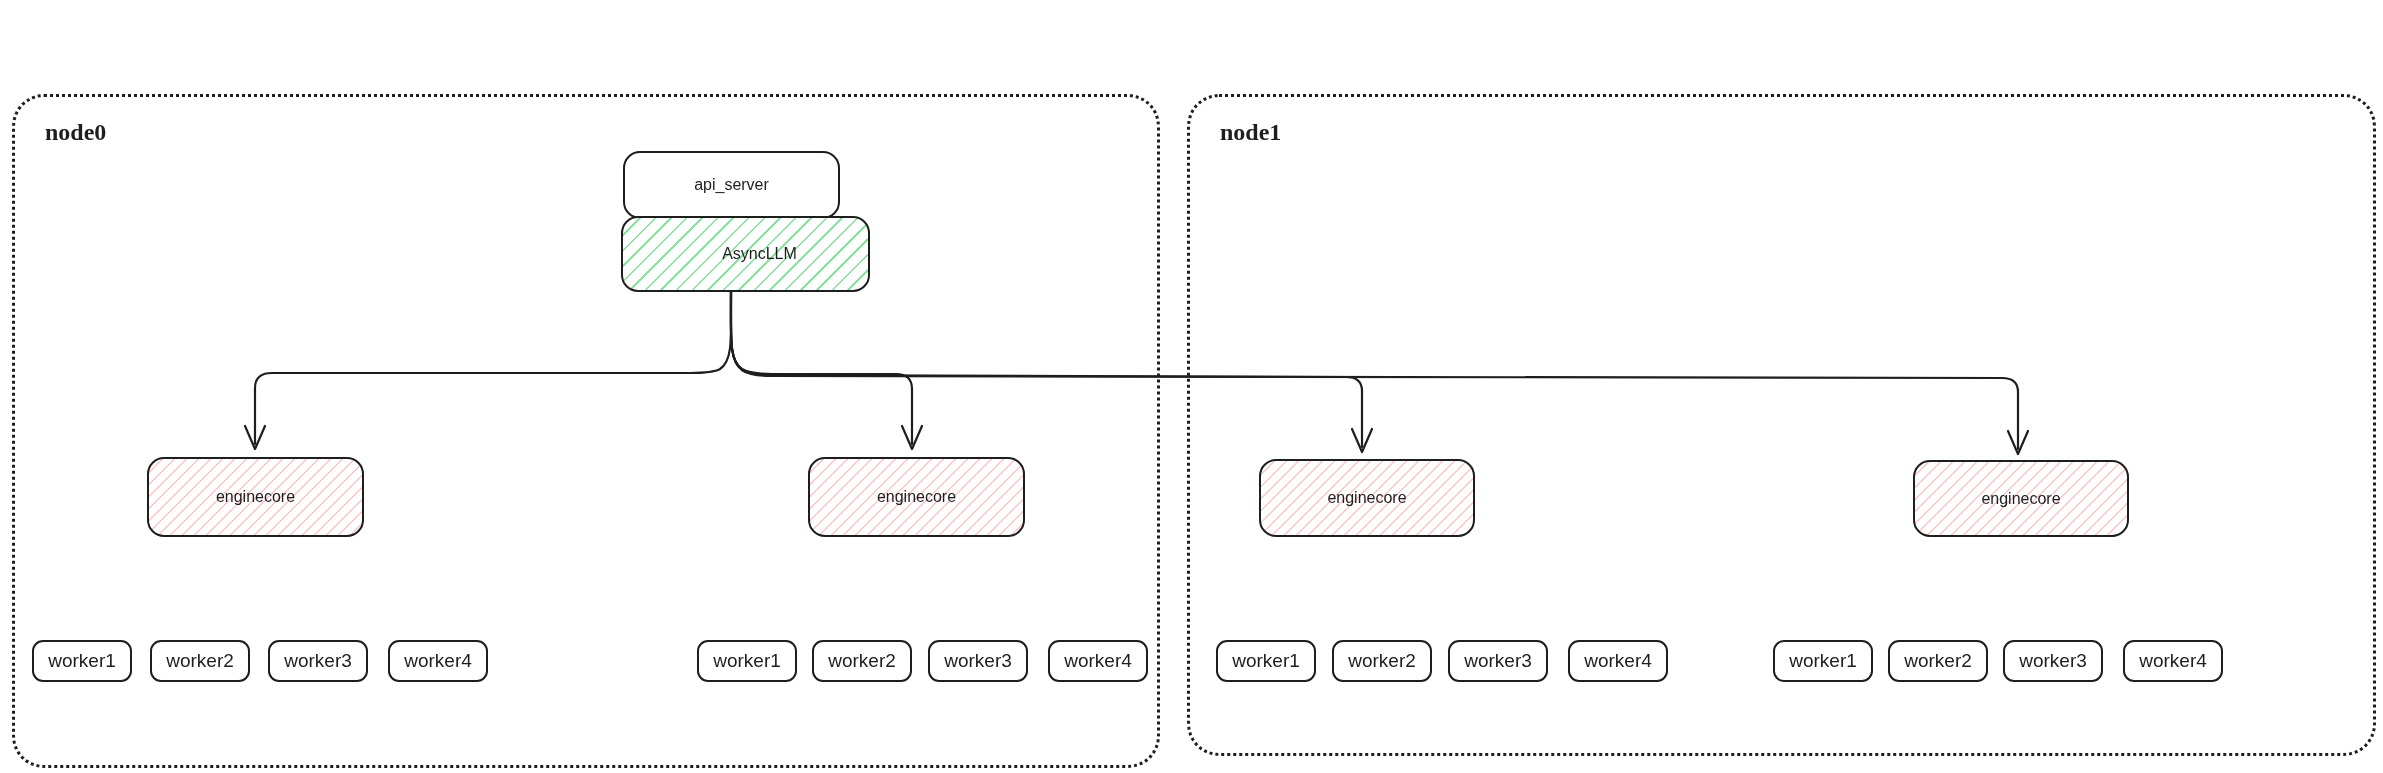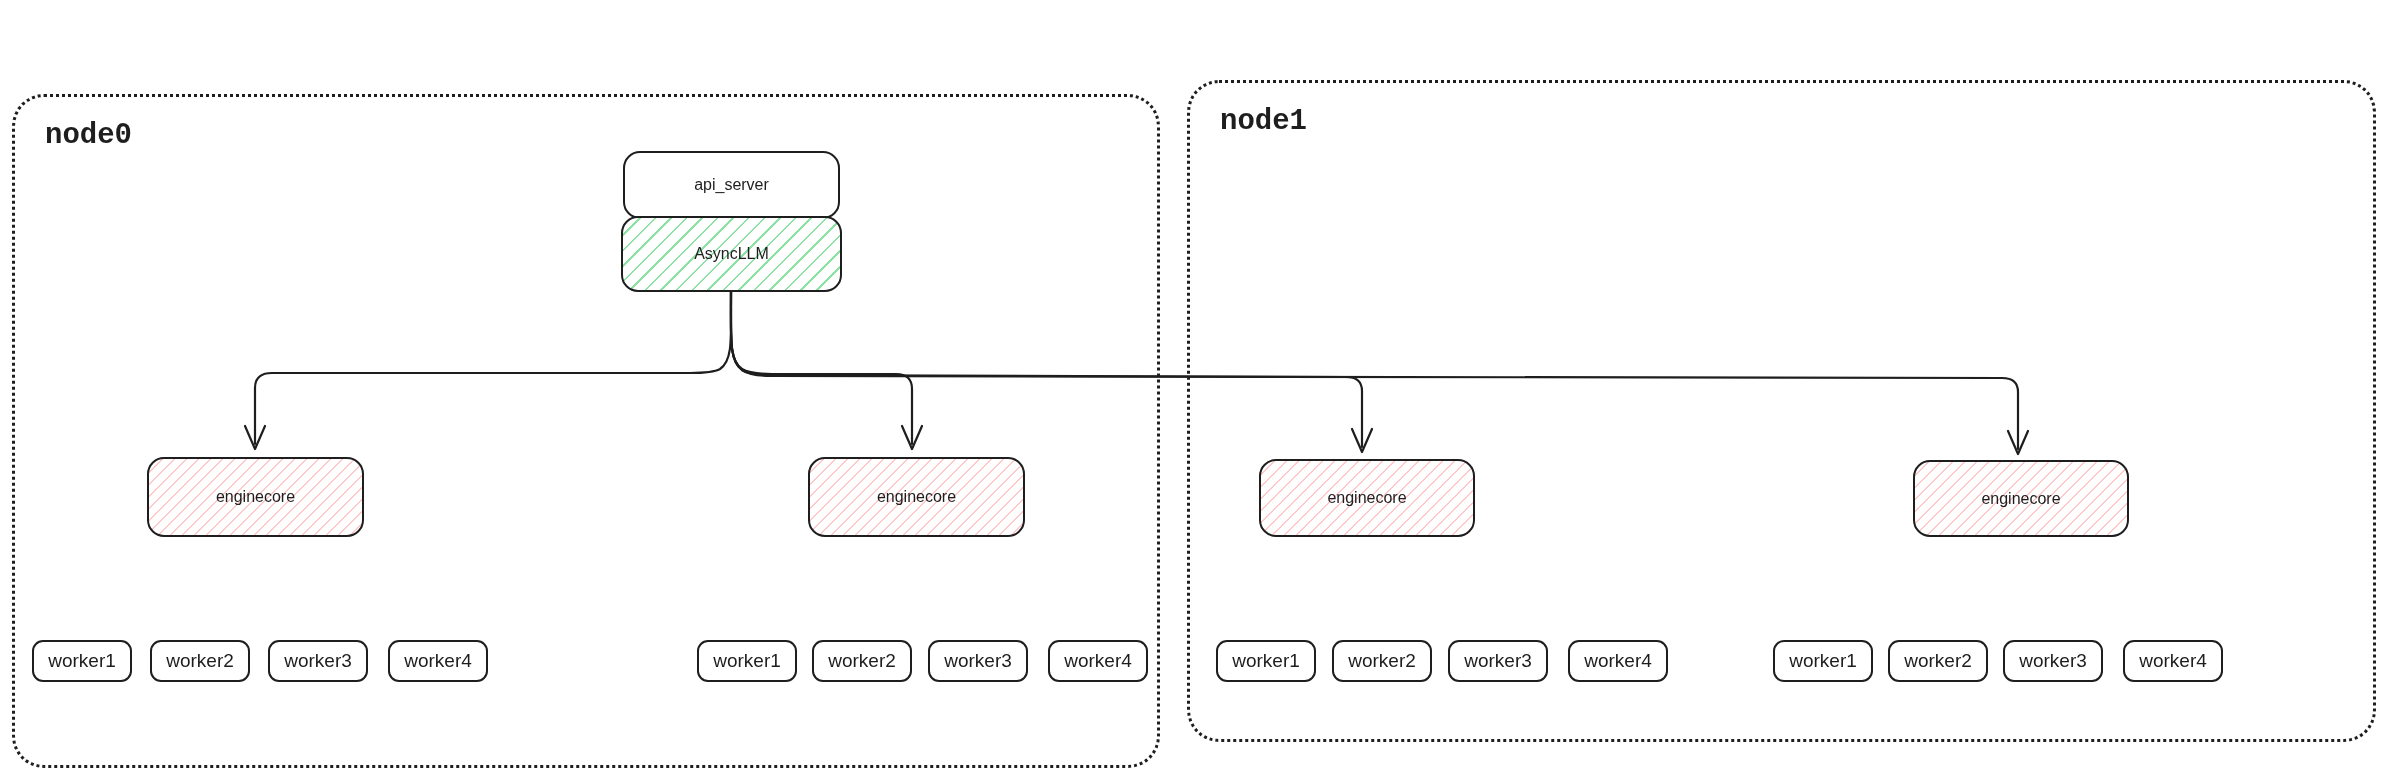--- a/index.html
+++ b/index.html
@@ -10,21 +10,21 @@
   .abs { position:absolute; }
   #title {
     left:1015px; top:8px; font-family:"DejaVu Sans Mono", monospace;
     font-weight:bold; font-size:32px; letter-spacing:0.5px; white-space:nowrap;
   }
   .node-frame {
     border:3px dotted #1e1e1e; border-radius:32px; background:transparent;
   }
   .node-label {
     position:absolute; left:30px; top:22px;
-    font-family:Liberation Mono, monospace; font-weight:bold; font-size:29px;
+    font-family:Liberation Serif, serif; font-weight:bold; font-size:24px;
   }
   .box {
     display:flex; align-items:center; justify-content:center;
     border:2.5px solid #1e1e1e; background:#ffffff;
     font-size:16px; white-space:nowrap;
   }
   .rbox { border-radius:17px; }
   .hatch-green {
     background-color:#ffffff;
     background-image:repeating-linear-gradient(135deg, #8ce2a2 0, #8ce2a2 1.8px, transparent 1.8px, transparent 11px);
@@ -43,39 +43,39 @@
 </head>
 <body>
 
 <div id="canvas">
 
 
   <div class="abs node-frame" style="left:12px; top:94px; width:1142px; height:668px;">
     <div class="node-label">node0</div>
   </div>
 
-  <div class="abs node-frame" style="left:1187px; top:80px; width:1183px; height:656px;">
+  <div class="abs node-frame" style="left:1187px; top:94px; width:1183px; height:656px;">
     <div class="node-label">node1</div>
   </div>
 
   <svg id="connectors" class="abs" width="2383" height="773" viewBox="0 0 2383 773">
     <path d="M731,290 C731,340 733,360 720,369 C714,372.5 702,373 690,373 L272,373 Q255,373 255,388 L255,444"></path>
     <path d="M245,426 L255,449 L265,426"></path>
     <path d="M731,290 C731,340 729,360 742,369 C748,373 760,374 772,374 L896,374 Q912,374 912,389 L912,444"></path>
     <path d="M902,426 L912,449 L922,426"></path>
     <path d="M731,290 C731,340 729,360 742,370 C748,374 760,375 772,375 L1346,377 Q1362,377 1362,391 L1362,447"></path>
     <path d="M1352,429 L1362,452 L1372,429"></path>
     <path d="M731,290 C731,340 729,360 742,370 C748,374 760,376 772,376 L2002,378 Q2018,378 2018,392 L2018,449"></path>
     <path d="M2008,431 L2018,454 L2028,431"></path>
   </svg>
 
   <div class="abs box rbox" style="left:623px; top:151px; width:213px; height:64px;">
     <span>api_server</span>
   </div>
-  <div class="abs box rbox hatch-green" style="left:621px; top:216px; width:217px; height:72px;">
+  <div class="abs box rbox hatch-green" style="left:621px; top:216px; width:217px; height:72px;padding-left:28px;">
     <span>AsyncLLM</span>
   </div>
 
   <div class="abs box rbox hatch-red" style="left:147px; top:457px; width:213px; height:76px;">
     <span>enginecore</span>
   </div>
   <div class="abs box rbox hatch-red" style="left:808px; top:457px; width:213px; height:76px;">
     <span>enginecore</span>
   </div>
   <div class="abs box rbox hatch-red" style="left:1259px; top:459px; width:212px; height:74px;">

